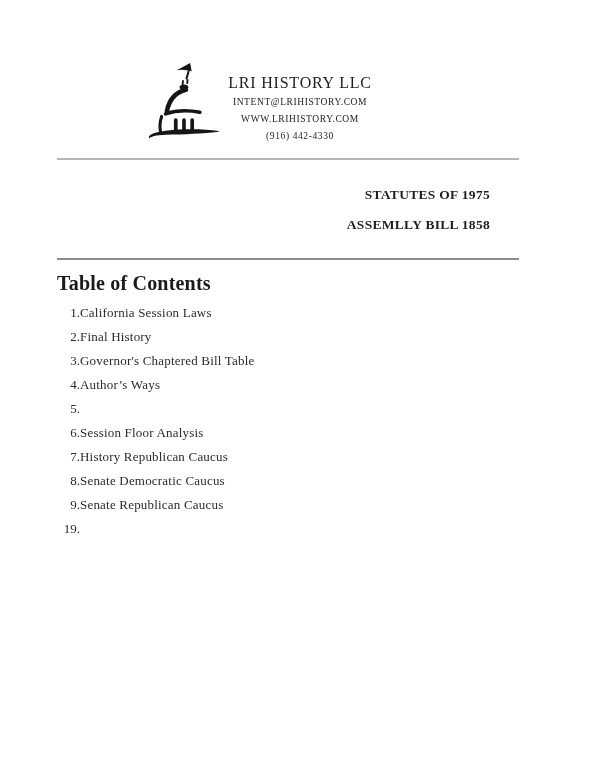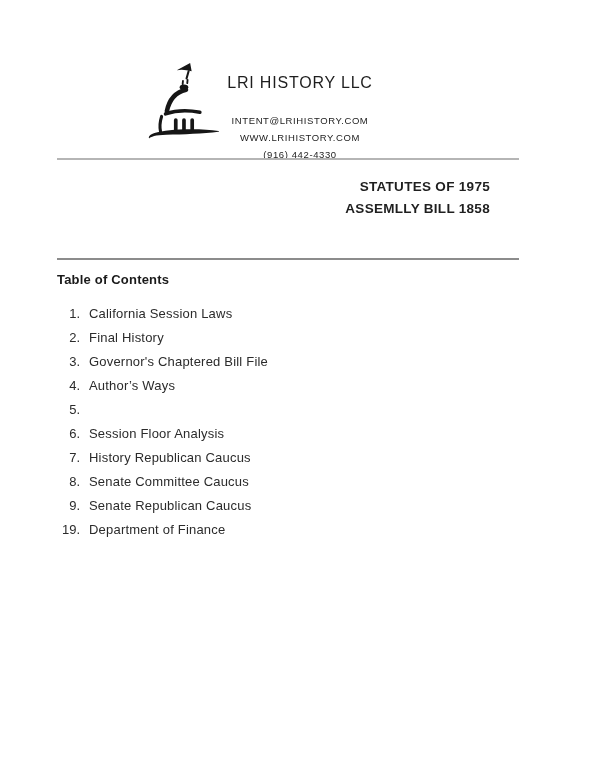--- a/index.html
+++ b/index.html
@@ -5,21 +5,21 @@
   html, body {
     margin: 0;
     padding: 0;
     background: #ffffff;
   }
   #page {
     position: relative;
     width: 600px;
     height: 644px;
     background: #ffffff;
-    font-family: Liberation Sans, sans-serif;
+    font-family: Liberation Serif, serif;
     color: #2b2b2b;
     overflow: hidden;
   }
 
   
   .logo {
     position: absolute;
     left: 146px;
     top: 61px;
     width: 78px;
@@ -37,21 +37,21 @@
     line-height: 20px;
     letter-spacing: 0.8px;
     color: #1e1e1e;
   }
   .contact-line {
     font-size: 9.5px;
     line-height: 17px;
     letter-spacing: 0.6px;
     color: #222222;
   }
-  .contact-block { margin-top: 19px; }
+  .contact-block { margin-top: 1px; }
 
   
   .rule {
     position: absolute;
     left: 57px;
     width: 462px;
   }
   .rule-top    { top: 158px; height: 2px;   background: #b5b5b5; }
   .rule-bottom { top: 258px; height: 1.5px; background: #8c8c8c; }
 
@@ -62,28 +62,29 @@
     top: 176px;
     text-align: right;
   }
   .ref-line {
     font-size: 13.5px;
     font-weight: bold;
     line-height: 22px;
     letter-spacing: 0.3px;
     color: #1f1f1f;
     white-space: pre;
+    margin-top: 8px;
   }
 
   
   .toc-title {
     position: absolute;
     left: 57px;
     top: 272px;
-    font-size: 13px;
+    font-size: 20px;
     font-weight: bold;
     letter-spacing: 0.2px;
     color: #1a1a1a;
   }
   .toc-list {
     position: absolute;
     left: 0;
     top: 301px;
     margin: 0;
     padding: 0;
@@ -96,21 +97,20 @@
     align-items: center;
     font-size: 13px;
     color: #2b2b2b;
   }
   .toc-num {
     width: 80px;
     text-align: right;
     flex: 0 0 80px;
   }
   .toc-label {
-    margin-left: 9px;
     letter-spacing: 0.2px;
   }
 </style>
 </head>
 <body>
 
 <div id="page">
 
   <svg class="logo" viewBox="0 0 76 76" aria-hidden="true">
     <g stroke="#161616" fill="none" stroke-linecap="round">
@@ -163,21 +163,21 @@
         <span class="toc-label">California Session Laws</span>
       </li>
 
       <li class="toc-item">
         <span class="toc-num">2.</span>
         <span class="toc-label">Final History</span>
       </li>
 
       <li class="toc-item">
         <span class="toc-num">3.</span>
-        <span class="toc-label">Governor's Chaptered Bill File</span>
+        <span class="toc-label">Governor's Chaptered Bill Table</span>
       </li>
 
       <li class="toc-item">
         <span class="toc-num">4.</span>
         <span class="toc-label">Author’s Ways</span>
       </li>
 
       <li class="toc-item">
         <span class="toc-num">5.</span>
       </li>
@@ -187,27 +187,26 @@
         <span class="toc-label">Session Floor Analysis</span>
       </li>
 
       <li class="toc-item">
         <span class="toc-num">7.</span>
         <span class="toc-label">History Republican Caucus</span>
       </li>
 
       <li class="toc-item">
         <span class="toc-num">8.</span>
-        <span class="toc-label">Senate Committee Caucus</span>
+        <span class="toc-label">Senate Democratic Caucus</span>
       </li>
 
       <li class="toc-item">
         <span class="toc-num">9.</span>
         <span class="toc-label">Senate Republican Caucus</span>
       </li>
 
       <li class="toc-item">
         <span class="toc-num">19.</span>
-        <span class="toc-label">Department of Finance</span>
       </li>
     </ol>
 
 </div>
 
 </body></html>

